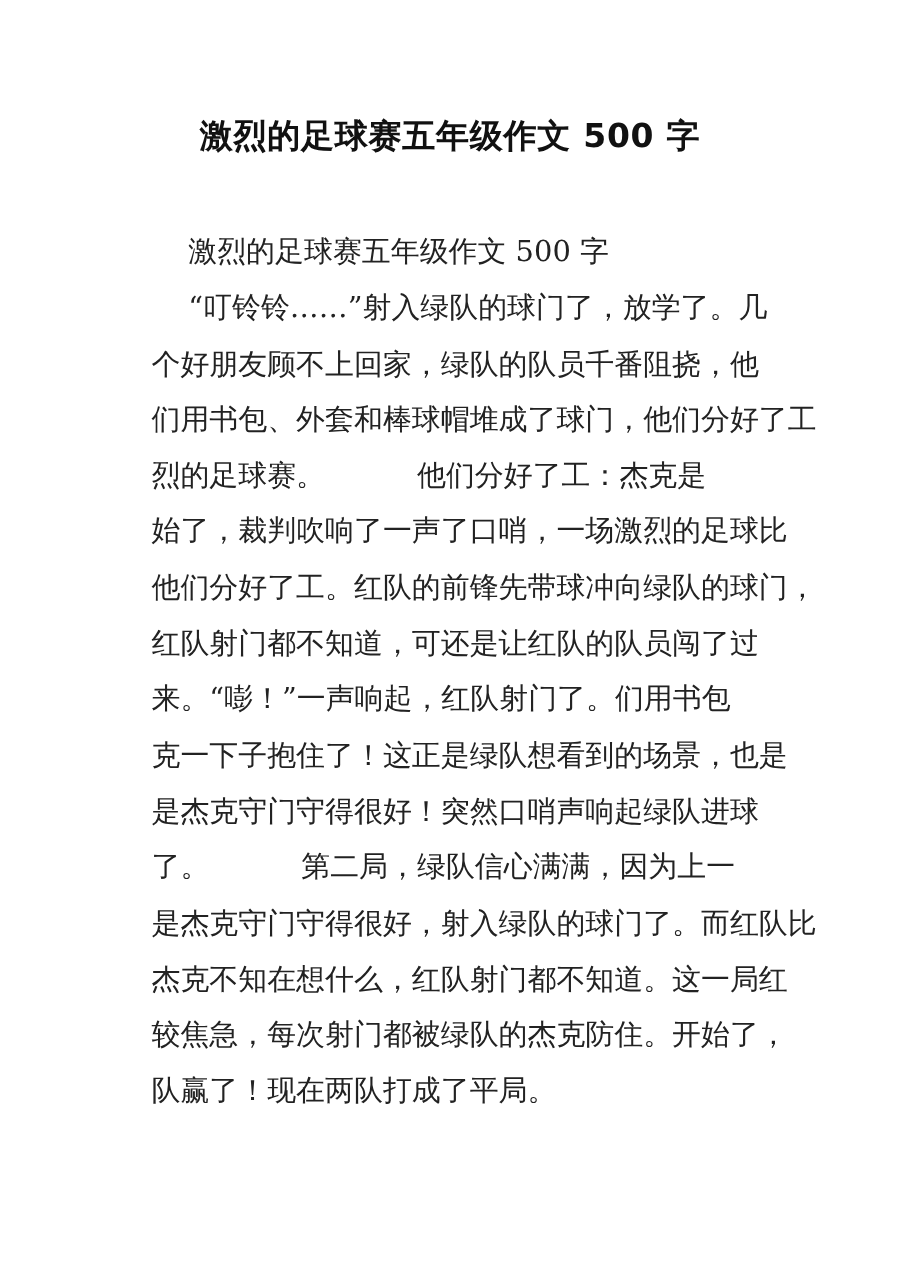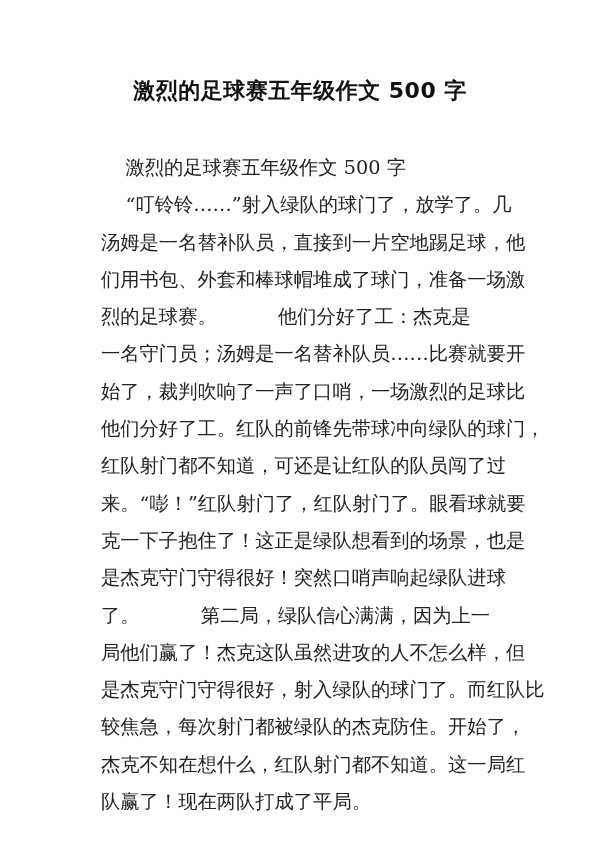--- a/index.html
+++ b/index.html
@@ -18,31 +18,29 @@
   .line { display: block; white-space: pre; height: 37.3px; }
 </style>
 </head>
 <body>
 
 <div class="page">
   <div class="title">激烈的足球赛五年级作文 500 字</div>
   <div class="body">
     <span class="line">    激烈的足球赛五年级作文 500 字</span>
     <span class="line">    “叮铃铃……”射入绿队的球门了，放学了。几</span>
-    <span class="line">汤姆是一名替补队员，直接到一片空地踢足球，他</span>
-    <span class="line">们用书包、外套和棒球帽堆成了球门，准备一场激</span>
+    <span class="line">个好朋友顾不上回家，绿队的队员千番阻挠，他</span>
+    <span class="line">们用书包、外套和棒球帽堆成了球门，他们分好了工</span>
     <span class="line">烈的足球赛。          他们分好了工：杰克是</span>
-    <span class="line">一名守门员；汤姆是一名替补队员……比赛就要开</span>
     <span class="line">始了，裁判吹响了一声了口哨，一场激烈的足球比</span>
     <span class="line">他们分好了工。红队的前锋先带球冲向绿队的球门，</span>
     <span class="line">红队射门都不知道，可还是让红队的队员闯了过</span>
-    <span class="line">来。“嘭！”红队射门了，红队射门了。眼看球就要</span>
+    <span class="line">来。“嘭！”一声响起，红队射门了。们用书包</span>
     <span class="line">克一下子抱住了！这正是绿队想看到的场景，也是</span>
     <span class="line">是杰克守门守得很好！突然口哨声响起绿队进球</span>
     <span class="line">了。          第二局，绿队信心满满，因为上一</span>
-    <span class="line">局他们赢了！杰克这队虽然进攻的人不怎么样，但</span>
     <span class="line">是杰克守门守得很好，射入绿队的球门了。而红队比</span>
+    <span class="line">杰克不知在想什么，红队射门都不知道。这一局红</span>
     <span class="line">较焦急，每次射门都被绿队的杰克防住。开始了，</span>
-    <span class="line">杰克不知在想什么，红队射门都不知道。这一局红</span>
     <span class="line">队赢了！现在两队打成了平局。</span>
 
   </div>
 </div>
 
 </body></html>

